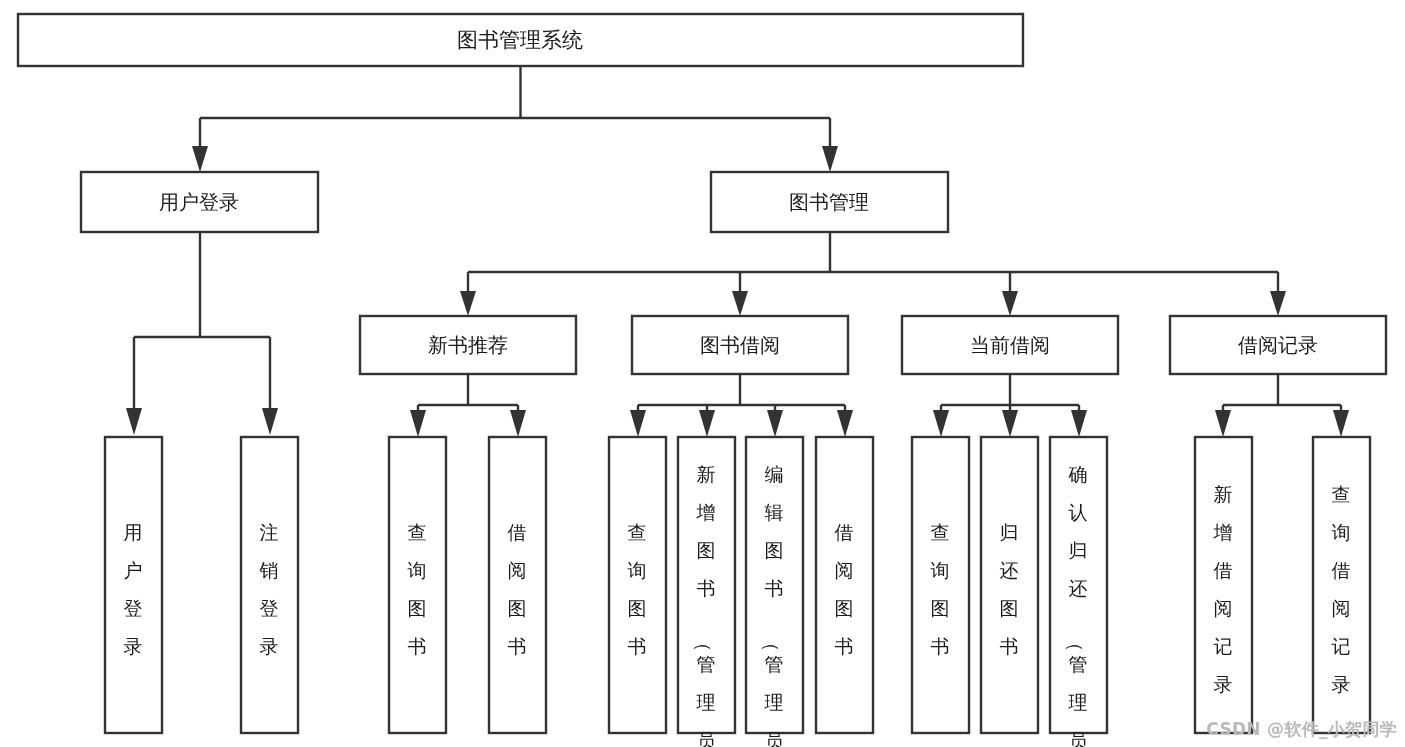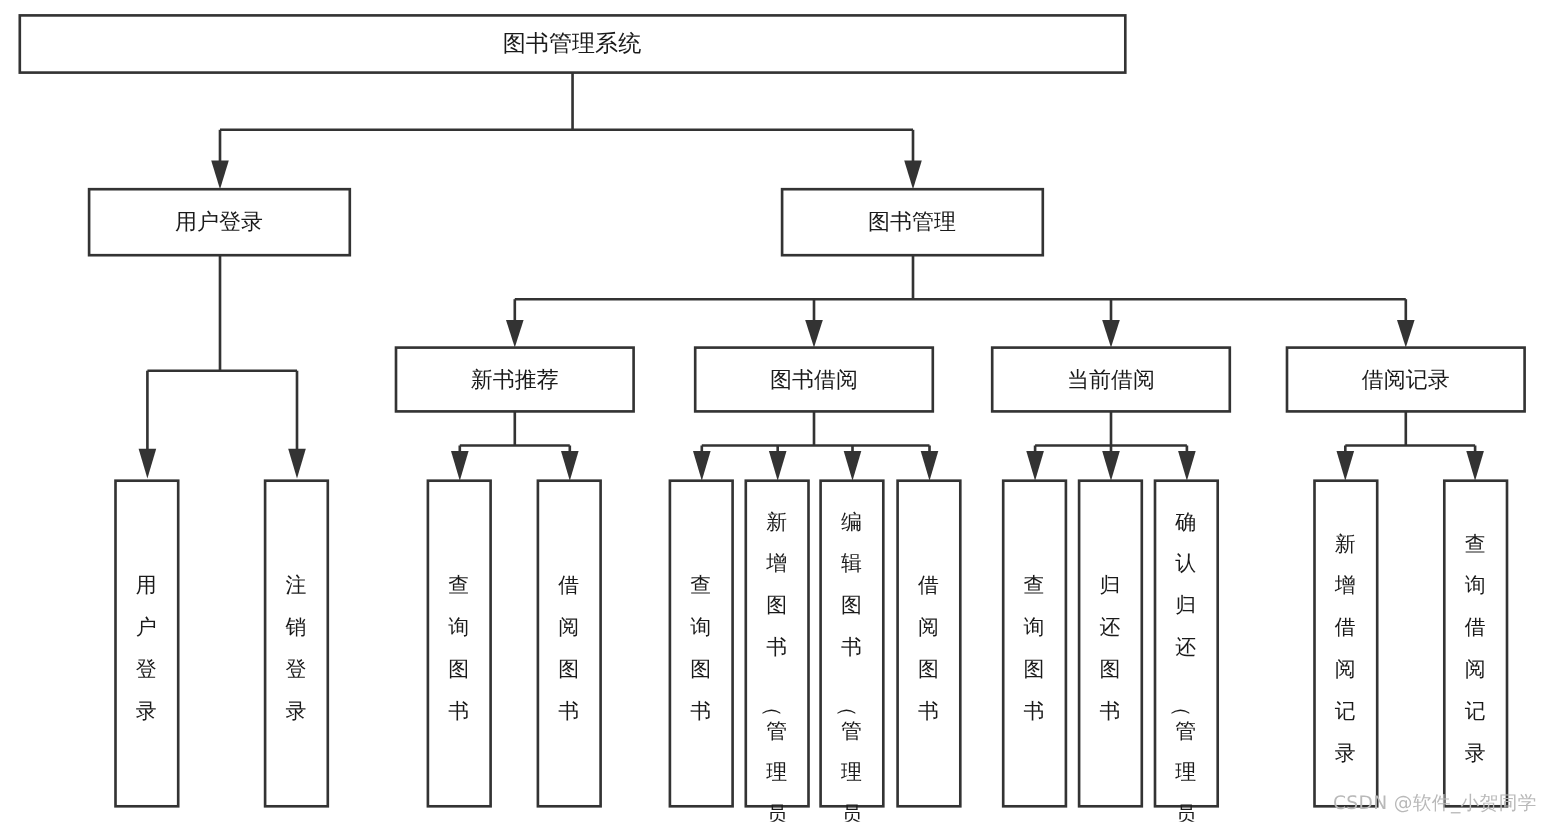--- a/index.html
+++ b/index.html
@@ -51,20 +51,21 @@
   }
   .watermark {
     position: absolute;
     right: 8px;
     bottom: 6px;
     font-family: "DejaVu Sans", "Liberation Sans", sans-serif;
     font-size: 17px;
     color: #b9b9b9;
     white-space: nowrap;
     letter-spacing: 0.3px;
+    font-weight: bold;
   }
 </style>
 </head>
 <body>
 
 <svg id="diagram" viewBox="0 0 1405 747" xmlns="http://www.w3.org/2000/svg">
 
   <g>
 
     <path class="connector" d="M520.5,66 L520.5,118"></path>

